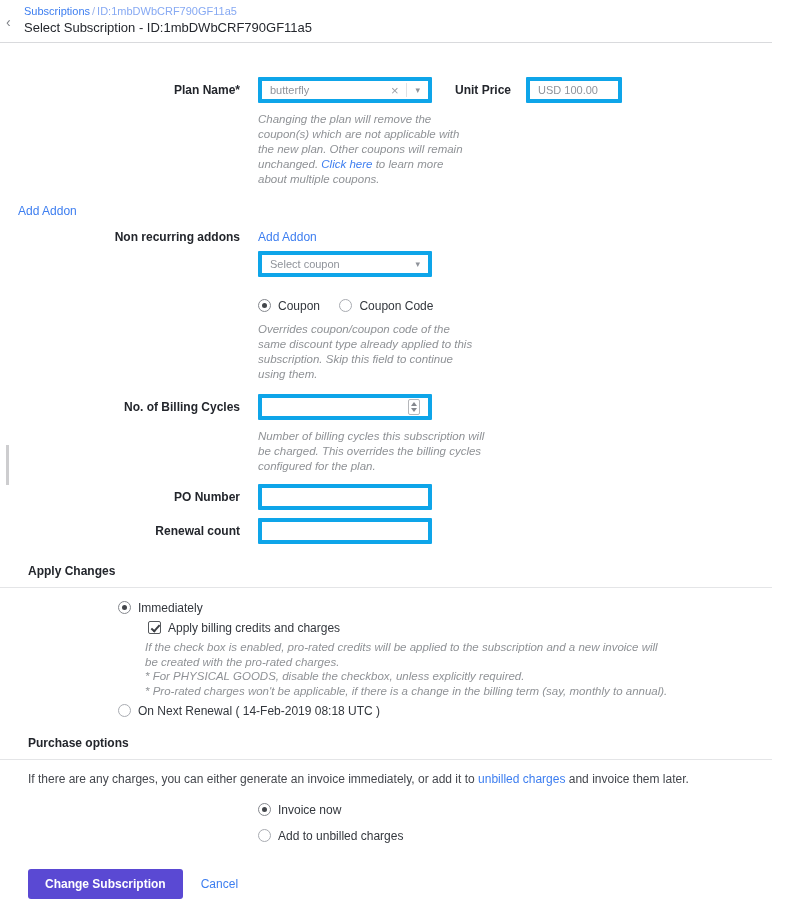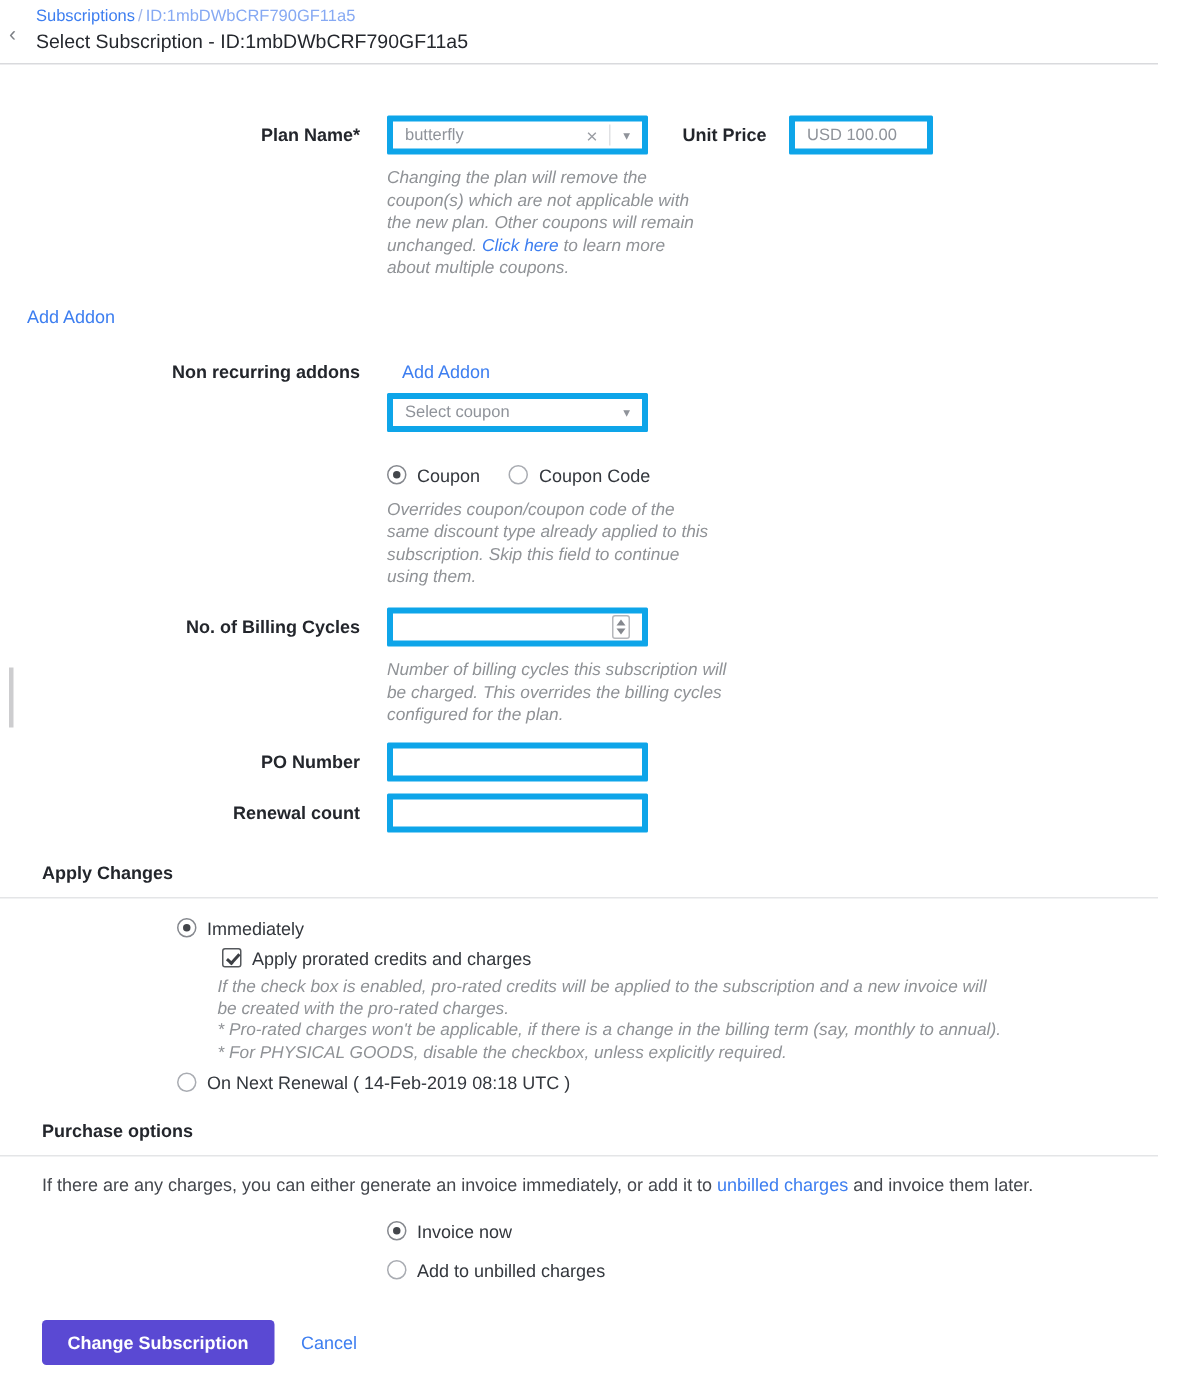--- a/index.html
+++ b/index.html
@@ -71,21 +71,21 @@
   .footer { display:flex; align-items:center; margin:26px 0 0 28px; }
   .btn-primary {
     background:#5a49d3; color:#fff; font-weight:bold; font-size:12px;
     border:none; border-radius:3px; padding:8px 17px; cursor:pointer;
     font-family:"Liberation Sans", sans-serif;
   }
   .cancel { color:#3d7ef0; text-decoration:none; margin-left:18px; font-size:12px; cursor:pointer; }
   
   .left-nub { position:absolute; left:6px; top:445px; width:3px; height:40px; background:#cdcdcf; }
   .mt22 { margin-top:22px; }
-  .mt23 { margin-top:23px;gap:10px; }
+  .mt23 { margin-top:12px; }
   .mt20 { margin-top:20px; }
 </style>
 </head>
 <body>
 
 <div class="page">
 
   <div class="hdr">
     <span class="back"></span>
     <div>
@@ -172,26 +172,26 @@
   </div>
 
   <div class="mt20">
     <div class="sect-h">Apply Changes</div>
     <hr class="sect-rule">
     <div class="apply-opts">
       <div class="ropt">
         <span class="radio on"></span><span class="rl">Immediately</span>
       </div>
       <div class="ropt" style="margin:6px 0 0 30px;">
-        <span class="cbox on"></span><span class="rl">Apply prorated credits and charges</span>
+        <span class="cbox on"></span><span class="rl">Apply billing credits and charges</span>
       </div>
       <div class="apply-help">
         <div>If the check box is enabled, pro-rated credits will be applied to the subscription and a new invoice will be created with the pro-rated charges.</div>
+        <div>* For PHYSICAL GOODS, disable the checkbox, unless explicitly required.</div>
         <div>* Pro-rated charges won't be applicable, if there is a change in the billing term (say, monthly to annual).</div>
-        <div>* For PHYSICAL GOODS, disable the checkbox, unless explicitly required.</div>
       </div>
       <div class="ropt">
         <span class="radio"></span><span class="rl">On Next Renewal ( 14-Feb-2019 08:18 UTC )</span>
       </div>
     </div>
   </div>
 
   <div style="margin-top:18px;">
     <div class="sect-h">Purchase options</div>
     <hr class="sect-rule">

